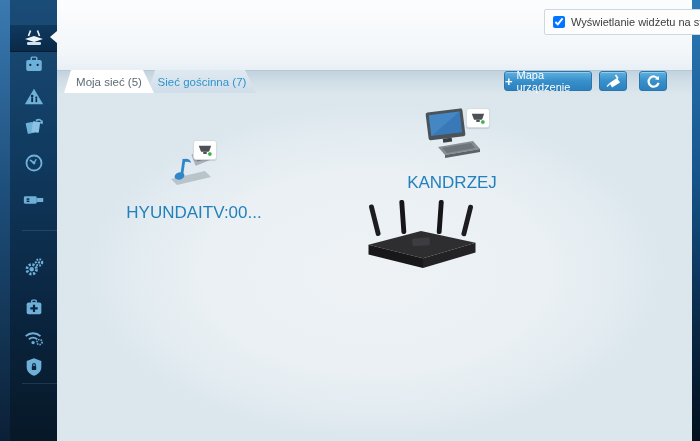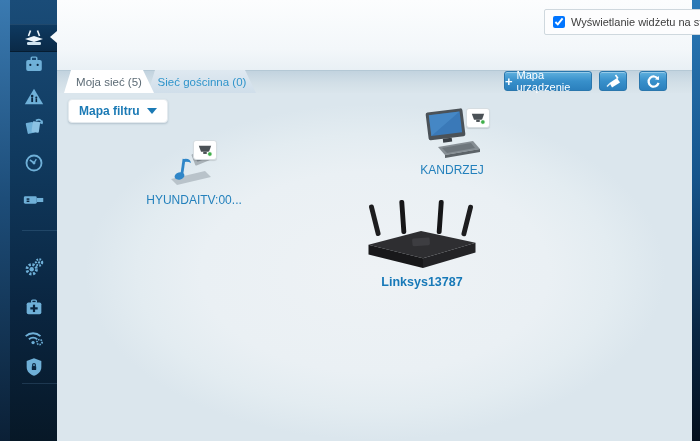--- a/index.html
+++ b/index.html
@@ -56,21 +56,21 @@
     background:radial-gradient(closest-side,#eef2f5 0%,#eaf0f4 60%,#e3ecf1 82%,#dbe6ed 100%);}
   .filter-btn{position:absolute;left:11px;top:6px;height:22px;padding:0 10px;
     background:#fff;border:1px solid #e4eaee;border-radius:4px;cursor:pointer;
     box-shadow:0 1px 2px rgba(60,90,110,.25);display:flex;align-items:center;gap:7px;
     font-size:12px;font-weight:bold;color:#1b7ab5;}
   .caret{width:0;height:0;border-left:5px solid transparent;border-right:5px solid transparent;
     border-top:6px solid #1b7ab5;}
   
   .node{position:absolute;width:90px;display:flex;flex-direction:column;align-items:center;cursor:pointer;}
   .icon-wrap{position:relative;}
-  .node-label{font-size:12px;color:#2380bc;white-space:nowrap;margin-top:1px;}
+  .node-label{font-size:17px;color:#2380bc;white-space:nowrap;margin-top:11px;}
   .router-node{position:absolute;left:295px;top:105px;width:140px;text-align:center;cursor:pointer;}
   .router-label{font-size:12.5px;font-weight:bold;color:#1779b8;margin-top:1px;}
   .badge{position:absolute;background:#fff;border:1px solid #d6dde1;border-radius:3px;
     box-shadow:0 1px 1px rgba(0,0,0,.12);display:flex;flex-direction:column;align-items:center;}
   .badge .ghz{font-size:7px;color:#5a6166;font-weight:bold;line-height:6px;padding-bottom:2px;white-space:nowrap;}
 </style>
 </head>
 <body>
 
 <div class="left-strip"></div>
@@ -164,58 +164,53 @@
 <div class="header">
   <div class="widget-box">
     <input type="checkbox" checked="checked" style="">
     <label>Wyświetlanie widżetu na stronie głównej</label>
   </div>
 
 </div>
 
 <div class="tabstrip"></div>
 <div class="tab active">Moja sieć (5)</div>
-<div class="tab inactive">Sieć gościnna (0)</div>
+<div class="tab inactive">Sieć gościnna (7)</div>
 <div class="btn-blue btn-add">
   <span class="plus">+</span>
   <span>Mapa urządzenie</span>
 </div>
 <div class="btn-blue btn-sq1">
   <svg width="16" height="15" viewBox="0 0 16 15">
     <path d="M10.5 1 L13 4.5" stroke="#fff" stroke-width="1.6"></path>
     <path d="M12 4 L15 8.5 L7 13.5 L4.5 9 Z" fill="#fff"></path>
     <path d="M5 9.5 L2 12.5" stroke="#e8f3fa" stroke-width="1.4"></path>
   </svg>
 </div>
 <div class="btn-blue btn-sq2">
   <svg width="15" height="15" viewBox="0 0 16 16">
     <path d="M12.8 5.2 A5.4 5.4 0 1 0 13.4 9.5" fill="none" stroke="#fff" stroke-width="2.4"></path>
     <path d="M13.8 2 L13.8 6.5 L9.5 5.5 Z" fill="#fff"></path>
   </svg>
 </div>
 
 <div class="map">
   <div class="map-ellipse"></div>
-  <div class="filter-btn">
-    <span>Mapa filtru</span>
-    <span class="caret"></span>
-  </div>
 
   <div class="router-node">
     <svg width="130" height="72" viewBox="0 0 130 74">
       <rect x="18" y="6" width="5" height="33" rx="2" fill="#1d1d1f" transform="rotate(-14 20 39)"></rect>
       <rect x="44" y="2" width="5" height="35" rx="2" fill="#161618" transform="rotate(-4 46 37)"></rect>
       <rect x="80" y="2" width="5" height="35" rx="2" fill="#161618" transform="rotate(4 82 37)"></rect>
       <rect x="105" y="6" width="5" height="33" rx="2" fill="#1d1d1f" transform="rotate(14 107 39)"></rect>
       <polygon points="10,48 64,34 120,46 66,62" fill="#2e2e31"></polygon>
       <polygon points="10,48 66,62 66,72 10,58" fill="#18181a"></polygon>
       <polygon points="120,46 66,62 66,72 120,56" fill="#232326"></polygon>
       <rect x="55" y="41" width="18" height="8" rx="1.5" fill="#3d3d41" transform="rotate(-4 64 45)"></rect>
     </svg>
-    <div class="router-label">Linksys13787</div>
   </div>
 
   <div class="node" style="left:350px;top:15px">
     <div class="icon-wrap">
       <svg width="60" height="50" viewBox="0 0 60 50">
         <g transform="rotate(-7 26 16)">
           <rect x="5" y="2" width="37" height="28" rx="2" fill="#4b5258"></rect>
           <rect x="8" y="5" width="31" height="21" fill="#3a79b8"></rect>
           <polygon points="8,5 39,5 8,26" fill="#4f93cf" opacity="0.55"></polygon>
           <rect x="19" y="30" width="9" height="4" fill="#393f45"></rect>

